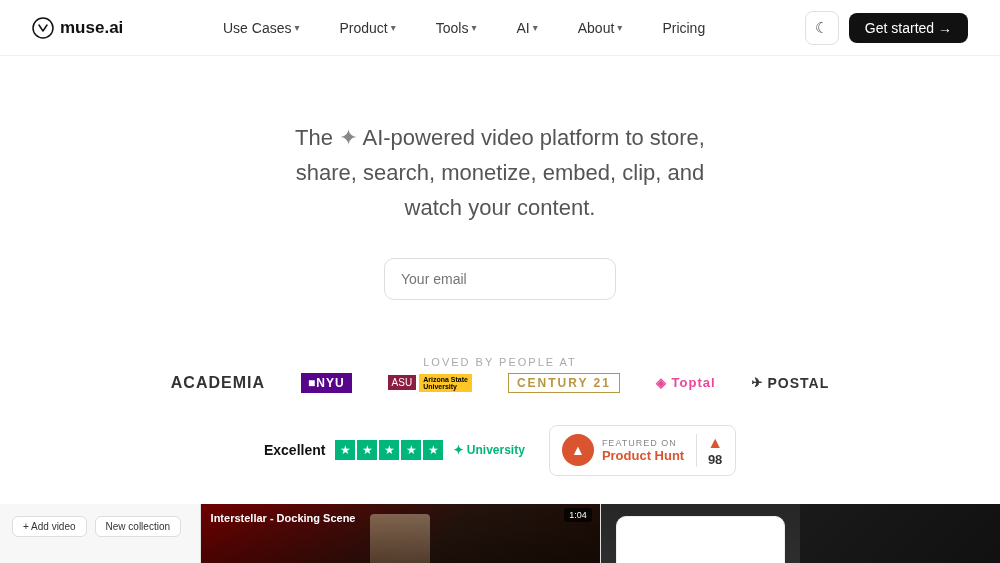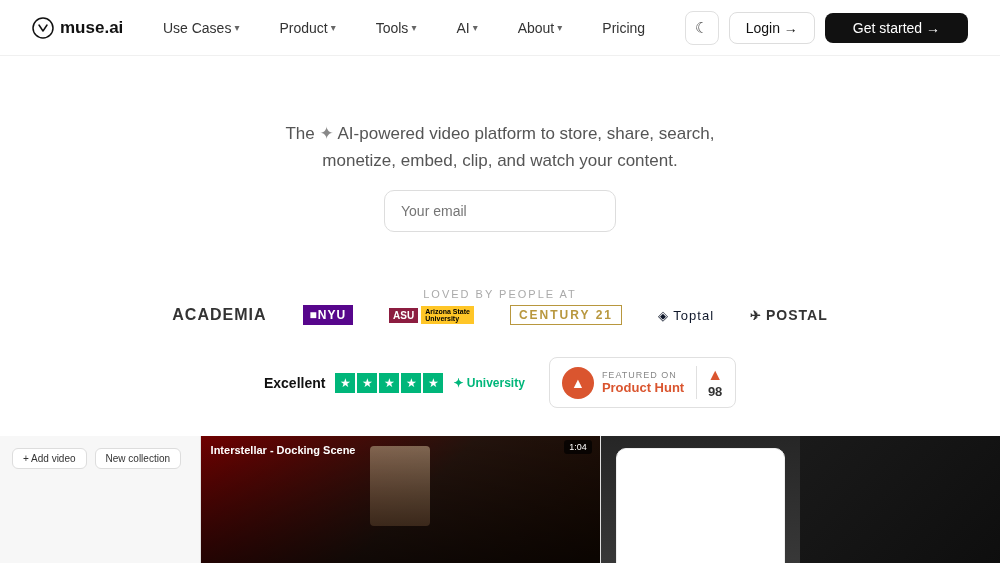--- a/index.html
+++ b/index.html
@@ -25,32 +25,32 @@
       width: 34px; height: 34px; border-radius: 8px; border: 1px solid #e0e0e0;
       background: none; cursor: pointer; display: flex; align-items: center; justify-content: center;
       font-size: 15px; color: #555;
     }
     .btn-login {
       padding: 7px 16px; border: 1px solid #ddd; border-radius: 8px;
       background: none; font-size: 14px; cursor: pointer; color: #111;
       display: flex; align-items: center; gap: 4px;
     }
     .btn-get-started {
-      padding: 7px 28px; border-radius: 8px; border: none;
+      padding: 7px 16px; border-radius: 8px; border: none;
       background: #111; color: #fff; font-size: 14px; cursor: pointer;
       display: flex; align-items: center; gap: 4px;
     }
 
     
     .hero {
       display: flex; flex-direction: column; align-items: center;
       text-align: center; padding: 64px 20px 32px;
     }
     .hero h1 { font-size: 52px; font-weight: 700; letter-spacing: -1px; color: #111; margin-bottom: 18px; }
-    .hero p { font-size: 17px; color: #555; max-width: 440px; line-height: 1.6; margin-bottom: 16px; }
+    .hero p { font-size: 22px; color: #555; max-width: 440px; line-height: 1.6; margin-bottom: 32px; }
     .hero p .sparkle { color: #888; }
     .hero-form { display: flex; gap: 0; border-radius: 10px; overflow: hidden; border: 1.5px solid #ddd; background: #fff; }
     .hero-input {
       width: 230px; padding: 12px 16px; border: none; outline: none;
       font-size: 14px; color: #333; background: transparent;
     }
     .btn-try-free {
       padding: 12px 20px; background: #111; color: #fff;
       border: none; font-size: 14px; cursor: pointer; white-space: nowrap;
       display: flex; align-items: center; gap: 6px;
@@ -58,21 +58,21 @@
 
     
     .loved-by { display: flex; flex-direction: column; align-items: center; padding: 24px 20px 12px; }
     .loved-label { font-size: 11px; letter-spacing: 2px; color: #aaa; text-transform: uppercase; margin-bottom: 5px; }
     .logos-row { display: flex; align-items: center; gap: 36px; flex-wrap: wrap; justify-content: center; }
     .logo-item { font-size: 13px; font-weight: 700; color: #333; letter-spacing: 1px; white-space: nowrap; }
     .logo-item.academia { font-size: 16px; font-weight: 900; }
     .logo-item.nyu { background: #57068C; color: #fff; padding: 3px 7px; font-size: 12px; font-weight: 700; }
     .logo-item.century21 { font-size: 12px; font-weight: 700; letter-spacing: 2px; border: 1.5px solid #B8973E; padding: 2px 8px; color: #B8973E; }
     .logo-item.fortnum { font-size: 10px; letter-spacing: 1.5px; font-weight: 600; color: #3D5A4C; }
-    .logo-item.toptal { color: #0f172a; font-size: 13px; font-weight: 400; }
+    .logo-item.toptal { color: #ec4899; font-size: 13px; font-weight: 700; }
     .logo-item.postal { display: flex; align-items: center; gap: 4px; font-size: 14px; font-weight: 700; color: #333; }
 
     
     .reviews-row { display: flex; align-items: center; gap: 24px; padding: 20px 20px 28px; justify-content: center; flex-wrap: wrap; }
     .trustpilot-block { display: flex; align-items: center; gap: 10px; }
     .tp-excellent { font-size: 14px; font-weight: 600; color: #111; }
     .tp-stars { display: flex; gap: 2px; }
     .tp-star { width: 20px; height: 20px; background: #00B67A; display: flex; align-items: center; justify-content: center; color: #fff; font-size: 12px; }
     .tp-logo { font-size: 12px; color: #333; }
     .tp-logo span { color: #00B67A; font-weight: 700; }
@@ -121,21 +121,21 @@
     }
     .video-figure {
       position: absolute; top: 10px; left: 50%; transform: translateX(-50%);
       width: 60px; height: 80px;
       background: linear-gradient(180deg, #c0a080 0%, #8a6040 100%);
       border-radius: 4px;
       opacity: 0.8;
     }
 
     .asu-block { display: flex; align-items: center; gap: 3px; }
-    .asu-maroon { background: #8C1D40; color: #fff; padding: 2px 4px; font-size: 10px; font-weight: 700; }
+    .asu-maroon { background: #8C1D40; color: #fff; padding: 2px 4px; font-size: 10px; font-weight: 400; }
     .asu-gold { background: #FFC627; color: #000; padding: 2px 4px; font-size: 8px; font-weight: 600; }
   </style>
 </head>
 <body>
 
 <nav>
   <a class="nav-logo" href="#">
     <svg viewBox="0 0 22 22" fill="none" xmlns="http://www.w3.org/2000/svg">
       <circle cx="11" cy="11" r="10" stroke="#111" stroke-width="1.5"></circle>
       <path d="M7 8L11 14L15 8" stroke="#111" stroke-width="1.5" stroke-linecap="round" stroke-linejoin="round"></path>
@@ -164,23 +164,20 @@
       <span>About</span>
       <span class="chevron">▾</span>
     </button>
     <button class="nav-link">
       <span>Pricing</span>
     </button>
   </div>
 
   <div class="nav-actions">
     <button class="dark-toggle" title="Toggle dark mode">☾</button>
-    <button class="btn-login">
-      <span>Login →</span>
-    </button>
     <button class="btn-get-started">
       <span>Get started →</span>
     </button>
   </div>
 </nav>
 
 <section class="hero">
   <p>
     The <span class="sparkle">✦</span> AI-powered video platform to store, share, search, monetize, embed, clip, and watch your content.
   </p>

